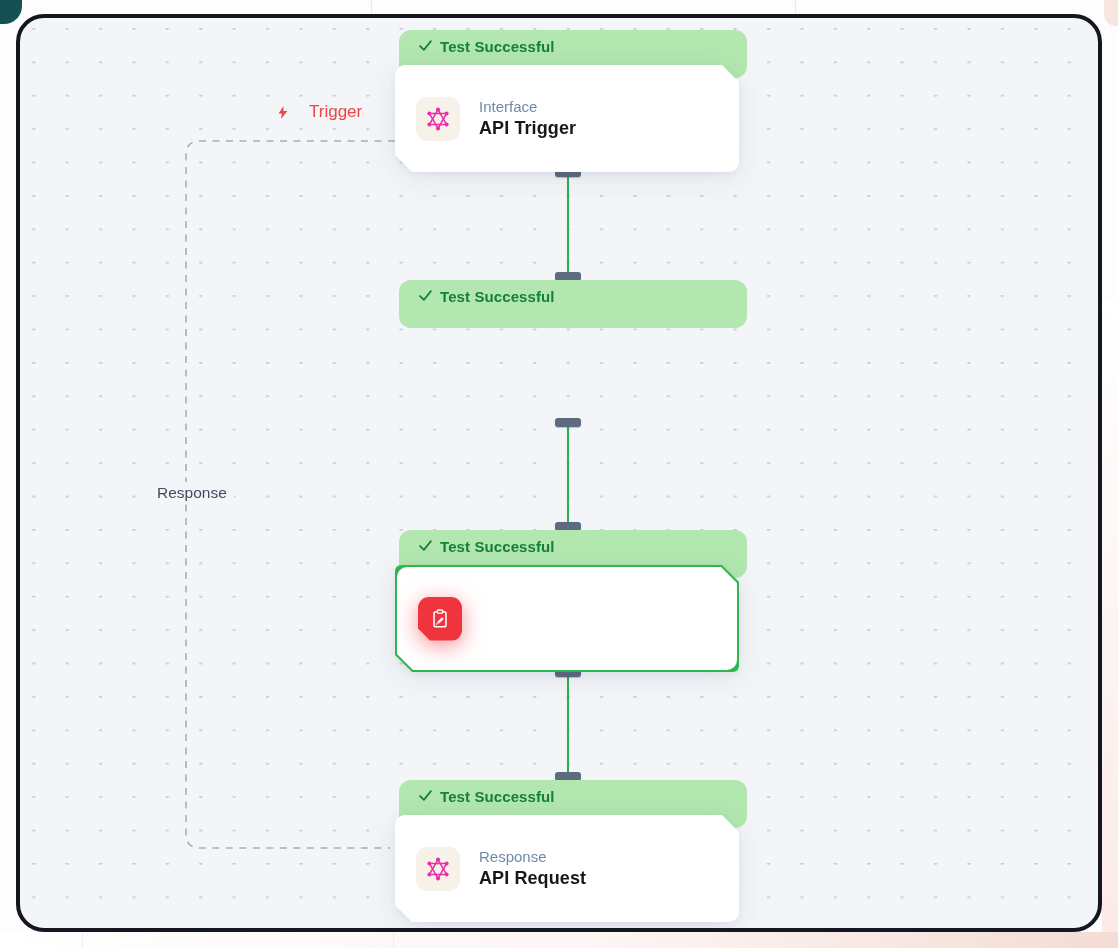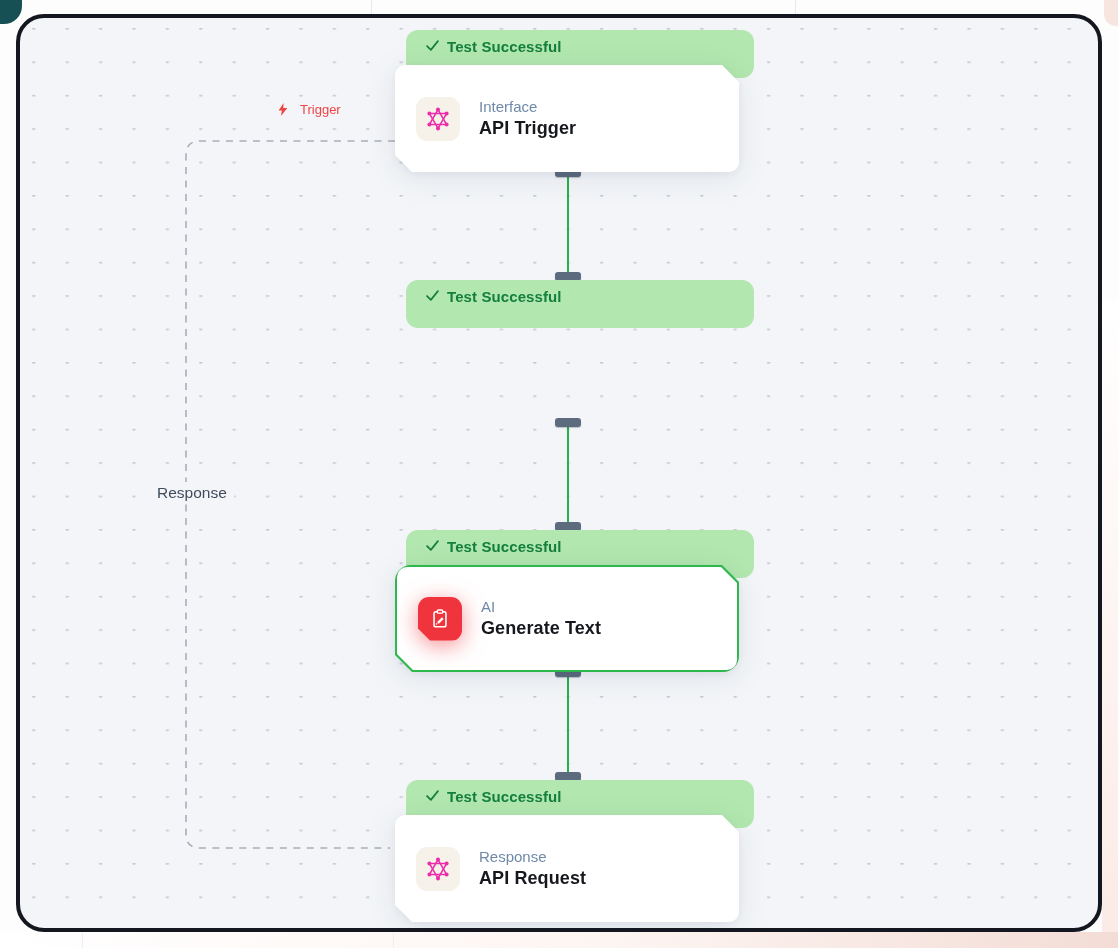--- a/index.html
+++ b/index.html
@@ -19,38 +19,38 @@
     background:linear-gradient(180deg,#ffffff, #fbeae5); }
 
   
   .canvas { position:absolute; left:16px; top:14px; width:1086px; height:918px;
     border:4px solid #14171f; border-radius:28px; background:#f3f5f8; overflow:hidden; }
   .canvas-inner { position:absolute; inset:0; }
   svg.gridpath { position:absolute; left:0; top:0; }
 
   
   .trigger-label { position:absolute; left:256px; top:84px; display:flex; align-items:center;
-    gap:10px; color:#ef4444; font-size:13px; font-weight:500; }
+    gap:19px; color:#ef4444; font-size:17px; font-weight:500; }
   .response-label { position:absolute; left:130px; top:464px; background:#f3f5f8;
     padding:2px 7px; color:#404b5c; font-size:15.5px; }
 
   
   .conn-line { position:absolute; width:2px; background:#25b14b; left:547px; }
   .handle { position:absolute; width:26px; height:9px; border-radius:3px;
     background:#5d6b7e; left:535px; box-shadow:0 1px 1px rgba(30,41,59,.25); }
 
   
   .node { position:absolute; left:375px; width:348px; height:142px; }
-  .node-status { position:absolute; left:11px; top:0; width:348px; height:48px;
+  .node-status { position:absolute; left:4px; top:0; width:348px; height:48px;
     background:#b2e7af; border-radius:12px; display:flex; align-items:flex-start;
     padding:8px 16px 0 20px; color:#15803d; font-size:15px; font-weight:600; letter-spacing:.1px; }
   .node-status .chk { margin:2px 8px 0 0; }
   .node .card-outer { position:absolute; left:0; top:35px; width:344px; height:107px;
     filter:drop-shadow(0 6px 14px rgba(24,39,75,.09)) drop-shadow(0 2px 4px rgba(24,39,75,.05)); }
-  .card-border { width:100%; height:100%; border-radius:16px; background:transparent; padding:0;
+  .card-border { width:100%; height:100%; border-radius:6px; background:transparent; padding:0;
     clip-path:polygon(0 0, calc(100% - 17px) 0, 100% 17px, 100% 100%, 17px 100%, 0 calc(100% - 17px)); }
   .node.selected .card-border { background:#2db84d; padding:2px; }
   .card { width:100%; height:100%; background:#ffffff; border-radius:10px;
     clip-path:polygon(0 0, calc(100% - 16px) 0, 100% 16px, 100% 100%, 16px 100%, 0 calc(100% - 16px));
     display:flex; align-items:center; padding-left:21px; gap:19px; }
   .icon-tile { width:44px; height:44px; border-radius:11px; background:#f6f1e9;
     display:flex; align-items:center; justify-content:center; flex:0 0 auto; }
   .icon-tile.red { background:#f0343e;
     clip-path:polygon(0 0,100% 0,100% 100%,12px 100%,0 calc(100% - 12px));
     border-radius:11px; }
@@ -158,24 +158,20 @@
         <div class="icon-red-glow">
           <div class="icon-tile red">
             <svg width="22" height="22" viewBox="0 0 24 24">
               <rect x="5.5" y="4" width="13" height="16.5" rx="2" fill="none" stroke="#ffffff" stroke-width="1.7"></rect>
               <rect x="9" y="2.2" width="6" height="3.4" rx="1.1" fill="#f0343e" stroke="#ffffff" stroke-width="1.5"></rect>
               <path d="M9.5 14.8 L14.2 10.1 L16 11.9 L11.3 16.6 L9.2 17.1 Z" fill="#ffffff"></path>
               <circle cx="8.2" cy="17.4" r="0.9" fill="#ffffff"></circle>
             </svg>
           </div>
         </div>
-        <div class="texts">
-          <div class="category">AI</div>
-          <div class="title">Generate Text</div>
-        </div>
       </div>
           </div>
         </div>
     </div>
 
     <div class="node" style="top:762px">
       <div class="node-status">
         <svg class="chk" width="13" height="11" viewBox="0 0 24 20">
           <polyline points="2,11 9,18 22,2" fill="none" stroke="#15803d" stroke-width="3.2" stroke-linecap="round" stroke-linejoin="round"></polyline>
         </svg>

